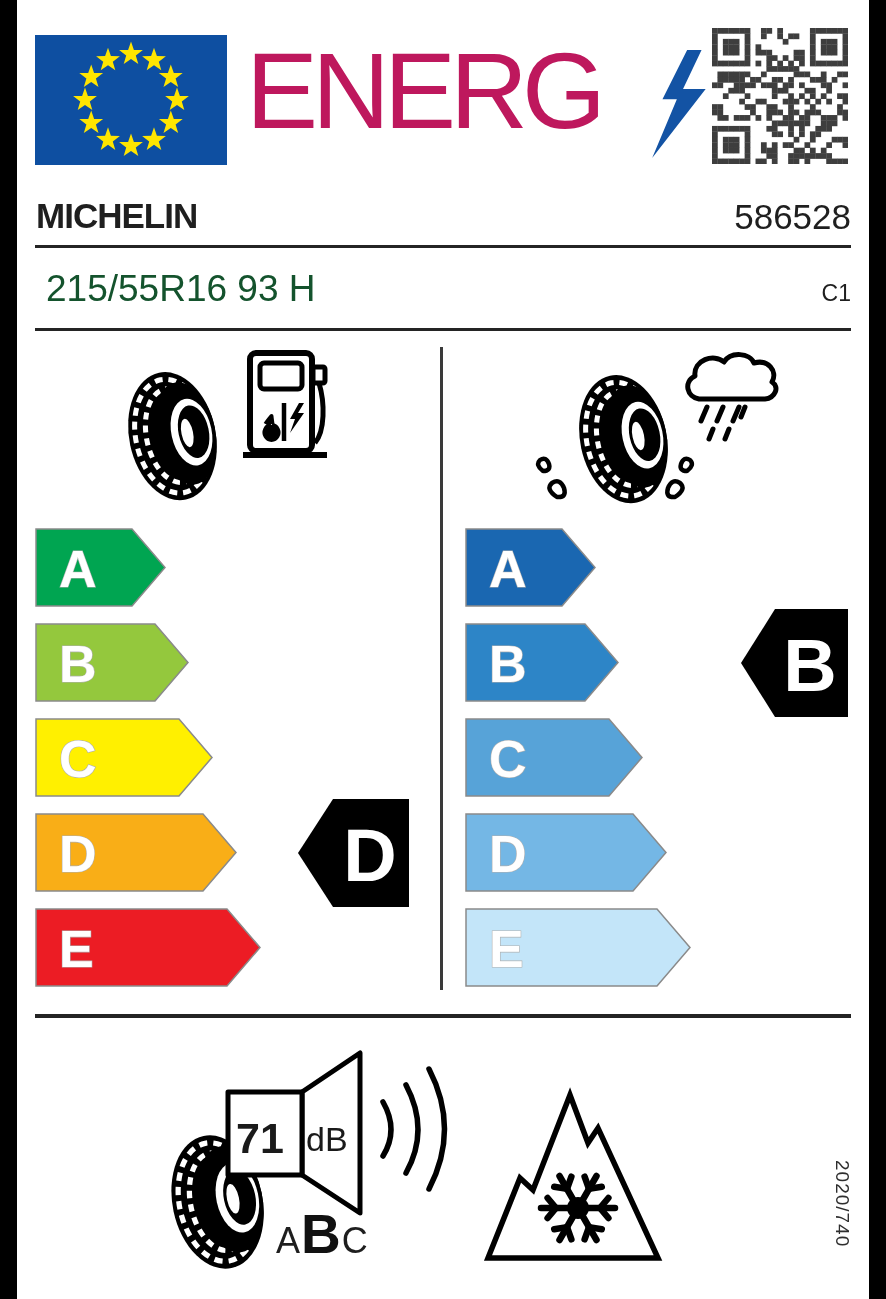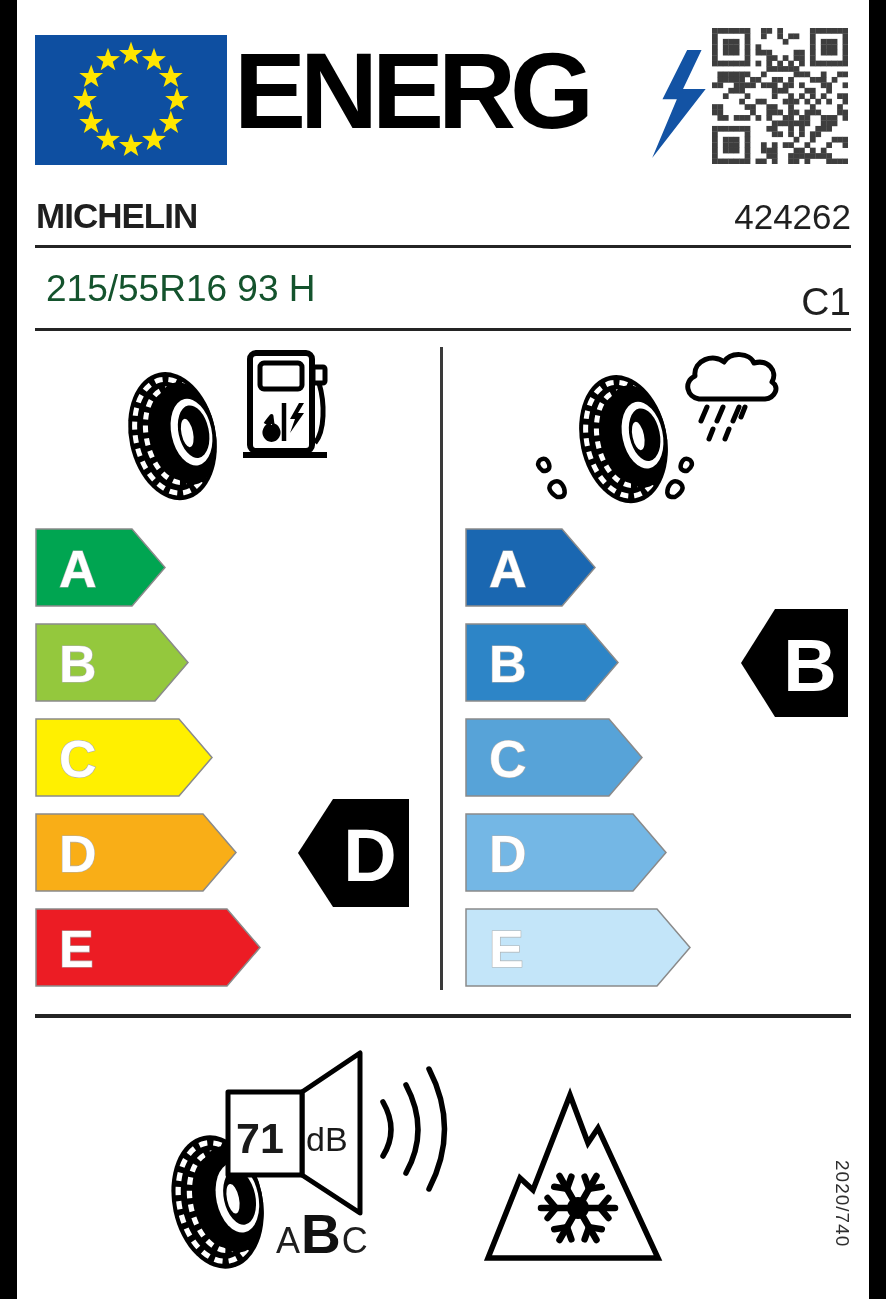--- a/index.html
+++ b/index.html
@@ -8,33 +8,33 @@
     font-family:"Liberation Sans",sans-serif;color:#1f1f1f;
   }
   .abs{position:absolute;}
   .side-border{position:absolute;top:0;width:17px;height:1299px;background:#000;}
   #border-left{left:0;}
   #border-right{left:869px;}
 
   
   #eu-flag{left:35px;top:35px;width:192px;height:130px;}
   #logo-text{
-    left:234px;top:34px;font-size:108px;font-weight:700;line-height:1.05;
-    letter-spacing:-6px;color:#000000;
+    left:246px;top:34px;font-size:108px;font-weight:400;line-height:1.05;
+    letter-spacing:-6px;color:#be185d;
   }
   #logo-bolt{left:652px;top:50px;width:60px;height:108px;}
   #qr-code{left:712px;top:28px;width:136px;height:136px;}
 
   
   #brand{left:36px;top:196px;font-size:35px;font-weight:700;letter-spacing:-1px;color:#1f1f1f;}
   #label-id{right:35px;top:197px;font-size:35px;color:#1f1f1f;}
   .rule{left:35px;width:816px;background:#242424;}
   #rule-1{top:245px;height:3px;}
   #tire-size{left:35px;top:268px;font-size:37px;color:#14532d;margin-left:11px;}
-  #vehicle-class{right:35px;top:280px;font-size:39px;color:#1f1f1f;margin-left:26px;}
+  #vehicle-class{right:35px;top:280px;font-size:23px;color:#1f1f1f;margin-left:26px;}
   #rule-2{top:328px;height:3px;}
 
   
   #fuel-icon{left:110px;top:345px;width:235px;height:178px;}
   #wet-icon{left:535px;top:345px;width:258px;height:178px;}
   #center-divider{left:440px;top:347px;width:3px;height:643px;background:#3a3a3a;}
 
   .arrow-svg{position:absolute;overflow:visible;}
   .indicator{position:absolute;overflow:visible;}
 
@@ -397,21 +397,21 @@
       <rect x="32.64" y="97.92" width="5.74" height="5.74" fill="#3e3e3e"></rect>
       <rect x="32.64" y="103.36" width="5.74" height="5.74" fill="#3e3e3e"></rect>
       <rect x="32.64" y="108.80" width="5.74" height="5.74" fill="#3e3e3e"></rect>
       <rect x="32.64" y="114.24" width="5.74" height="5.74" fill="#3e3e3e"></rect>
       <rect x="32.64" y="119.68" width="5.74" height="5.74" fill="#3e3e3e"></rect>
       <rect x="32.64" y="125.12" width="5.74" height="5.74" fill="#3e3e3e"></rect>
       <rect x="32.64" y="130.56" width="5.74" height="5.74" fill="#3e3e3e"></rect>
     </svg>
 
   <div id="brand" class="abs">MICHELIN</div>
-  <div id="label-id" class="abs">424262</div>
+  <div id="label-id" class="abs">586528</div>
   <div id="rule-1" class="abs rule"></div>
   <div id="tire-size" class="abs">215/55R16 93 H</div>
   <div id="vehicle-class" class="abs">C1</div>
   <div id="rule-2" class="abs rule"></div>
 
   <svg id="fuel-icon" class="abs" viewBox="0 0 235 178">
     <use href="#tireIcon" transform="translate(12,22) scale(0.72)"></use>
     <g transform="translate(137,6)" stroke="#000" fill="none" stroke-linejoin="round">
       <line x1="-4" y1="104" x2="80" y2="104" stroke-width="6"></line>
       <rect x="3" y="2" width="62" height="98" rx="6" stroke-width="6" fill="#fff"></rect>

